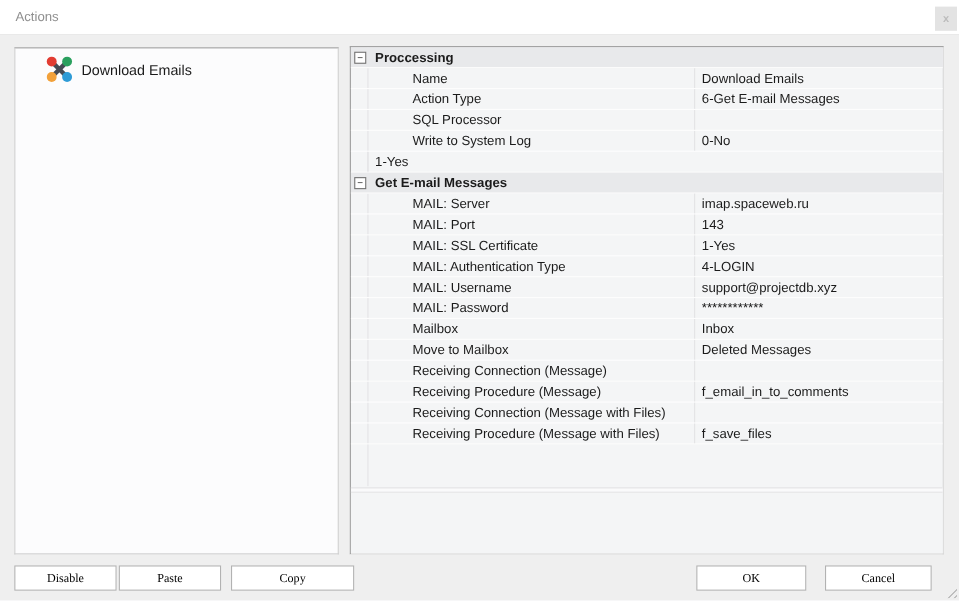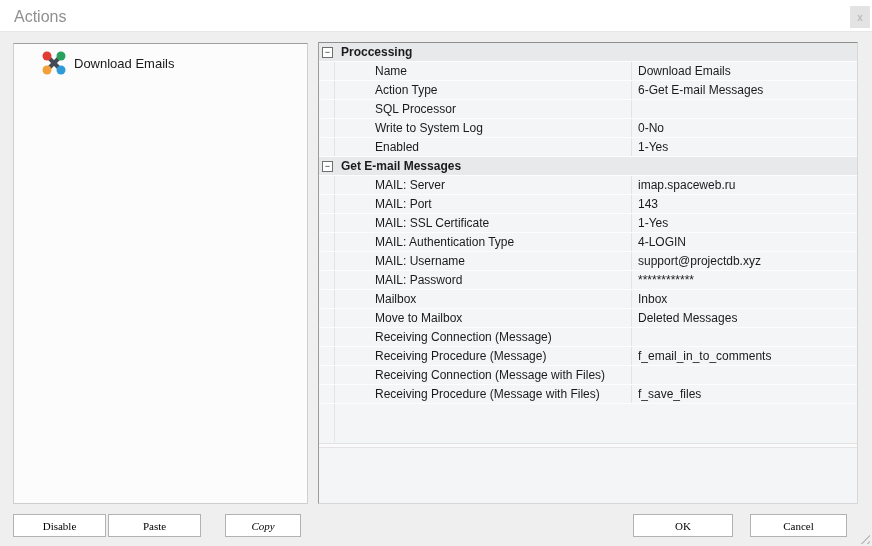--- a/index.html
+++ b/index.html
@@ -1,21 +1,21 @@
 <!DOCTYPE html>
 <html><head>
 <meta charset="utf-8">
 <style>
   html,body{margin:0;padding:0;}
   body{width:872px;height:546px;overflow:hidden;font-family:"Liberation Sans",sans-serif;}
   .window{position:relative;width:872px;height:546px;background:#efefef;}
 
   
   .titlebar{position:absolute;left:0;top:0;width:872px;height:31px;background:#ffffff;border-bottom:1px solid #e7e7e7;}
-  .title{position:absolute;left:14px;top:8px;font-size:16px;color:#8f8f8f;}
+  .title{position:absolute;left:14px;top:8px;font-size:12px;color:#8f8f8f;}
   .close-btn{position:absolute;right:2px;top:6px;width:20px;height:22px;background:#e3e3e3;border:none;
     display:flex;align-items:center;justify-content:center;font-size:10px;font-weight:bold;color:#bcbcbc;cursor:default;}
 
   
   .left-panel{position:absolute;left:13px;top:43px;width:295px;height:461px;background:#fcfcfd;
     border:1px solid #cfcfcf;border-top-color:#9f9f9f;box-sizing:border-box;}
   .action-item{display:flex;align-items:center;margin-top:5px;height:28px;}
   .action-icon{margin-left:28px;width:24px;height:24px;flex:none;}
   .action-label{margin-left:8px;font-size:13px;color:#1a1a1a;}
 
@@ -38,21 +38,21 @@
   .grid-filler{flex:1;}
   .desc-splitter{height:3px;background:#fafafb;border-top:1px solid #e2e2e4;border-bottom:1px solid #e2e2e4;}
   .desc-area{height:55px;background:#f4f5f6;}
 
   
   .btn{position:absolute;top:514px;height:23px;background:#ffffff;border:1px solid #b2b2b2;
     font-family:"Liberation Serif",serif;font-size:11px;color:#000;display:flex;
     align-items:center;justify-content:center;box-sizing:border-box;cursor:default;padding:0;}
   .btn-disable{left:13px;width:93px;}
   .btn-paste{left:108px;width:93px;}
-  .btn-copy{left:225px;width:76px;font-style:italic;}
+  .btn-copy{left:210px;width:112px;}
   .btn-ok{left:633px;width:100px;text-align:center;}
   .btn-cancel{left:750px;width:97px;}
 
   .resize-grip{position:absolute;right:2px;bottom:2px;width:13px;height:13px;
     background:repeating-linear-gradient(135deg,#bfbfbf 0 1px,transparent 1px 4px);
     clip-path:polygon(100% 0,100% 100%,0 100%);}
 </style>
 </head>
 <body>
 
@@ -103,21 +103,20 @@
           <span class="name-cell">SQL Processor</span>
           <span class="value-cell"></span>
         </div>
         <div class="grid-row prop">
           <span class="gutter"></span>
           <span class="name-cell">Write to System Log</span>
           <span class="value-cell">0-No</span>
         </div>
         <div class="grid-row prop">
           <span class="gutter"></span>
-          <span class="name-cell">Enabled</span>
           <span class="value-cell">1-Yes</span>
         </div>
         <div class="grid-row group">
           <span class="gutter">
             <span class="collapse-box">−</span>
           </span>
           <span class="group-label">Get E-mail Messages</span>
         </div>
         <div class="grid-row prop">
           <span class="gutter"></span>

